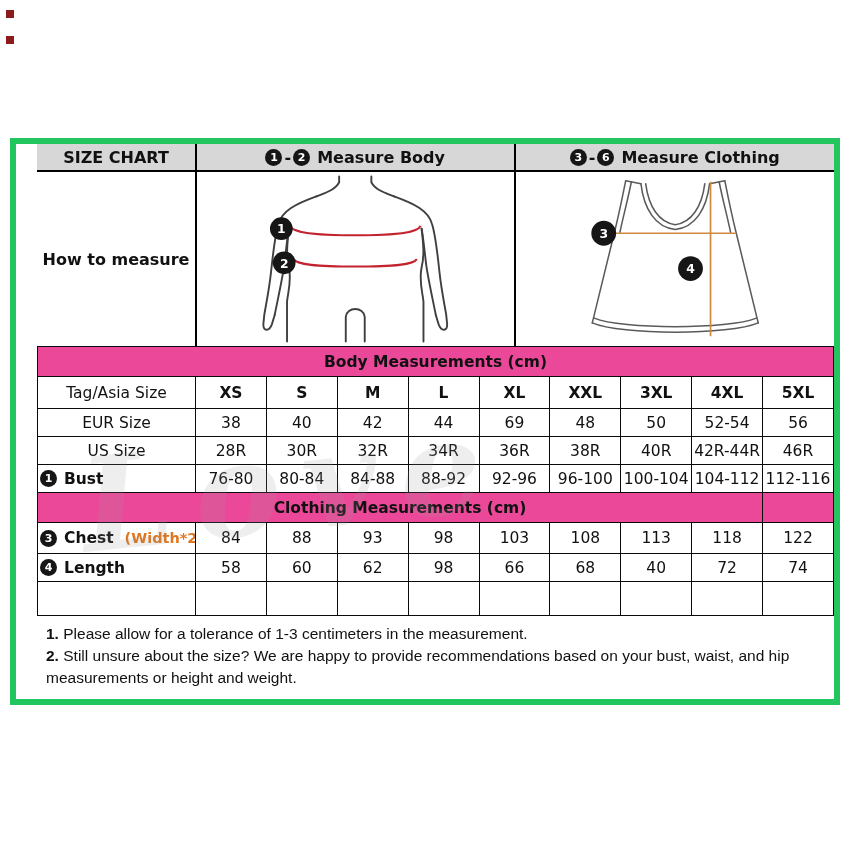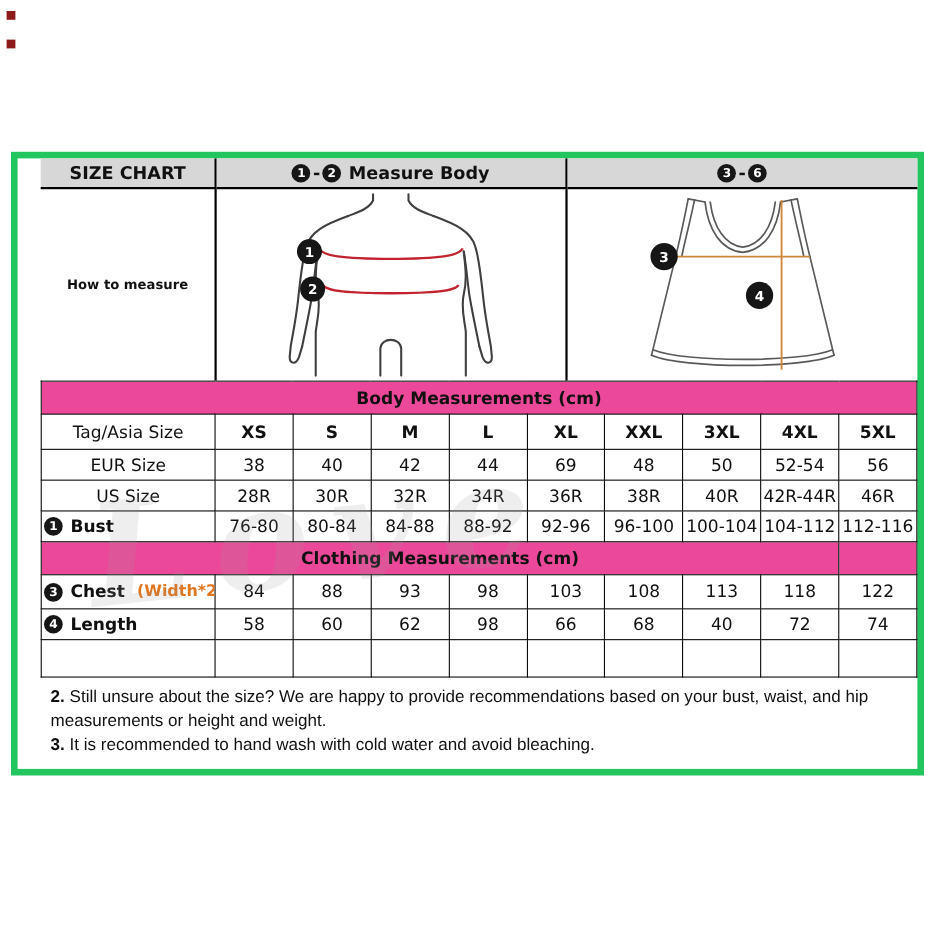--- a/index.html
+++ b/index.html
@@ -9,21 +9,21 @@
   #mark2{top:36px;}
 
   .chart{position:absolute;left:10px;top:138px;width:830px;border:6px solid #22c55e;box-sizing:border-box;background:#fff;padding-left:21px;}
 
   
   .top-grid{display:grid;grid-template-columns:160px 1fr 1fr;}
   .hdr-cell{background:#d7d7d7;border-bottom:2px solid #000;height:26px;display:flex;align-items:center;justify-content:center;font-weight:bold;font-size:16px;}
   .hdr-cell.bordered{border-right:2px solid #000;}
   .diagram-cell{height:174px;border-right:2px solid #000;position:relative;overflow:hidden;display:flex;align-items:center;justify-content:center;}
   .diagram-cell.last{border-right:none;}
-  .how-cell{height:174px;border-right:2px solid #000;display:flex;align-items:center;justify-content:center;font-weight:bold;font-size:12px;}
+  .how-cell{height:174px;border-right:2px solid #000;display:flex;align-items:center;justify-content:center;font-weight:bold;font-size:16px;}
   .hdr-sep{font-weight:bold;margin:0 2px;}
   .hdr-label{margin-left:7px;}
 
   .badge{display:inline-flex;align-items:center;justify-content:center;width:17px;height:17px;border-radius:50%;background:#161616;color:#fff;font-size:11px;font-weight:bold;line-height:1;flex:0 0 auto;}
 
   
   table.meas{width:100%;border-collapse:collapse;table-layout:fixed;}
   table.meas td{border:1.5px solid #0a0a0a;text-align:center;font-size:15.5px;padding:0 2px;overflow:hidden;white-space:nowrap;}
   td.section-title{background:#ec4899;font-weight:bold;font-size:16px;height:29px;white-space:pre;}
   td.row-label{font-weight:normal;font-size:16px;}
@@ -58,20 +58,21 @@
     <div class="hdr-cell bordered">
       <span class="badge">1</span>
       <span class="hdr-sep">-</span>
       <span class="badge">2</span>
       <span class="hdr-label">Measure Body</span>
     </div>
     <div class="hdr-cell">
       <span class="badge">3</span>
       <span class="hdr-sep">-</span>
       <span class="badge">6</span>
+      <span class="hdr-label">Measure Clothing</span>
     </div>
 
     <div class="how-cell">How to measure</div>
 
     <div class="diagram-cell">
       <svg width="100%" height="174" viewBox="0 0 334 174" preserveAspectRatio="xMidYMid meet">
         <g stroke="#3f3f3f" stroke-width="2" fill="none" stroke-linecap="round">
           <path d="M150 0 L150 6 C146 14 136 17 126 21"></path>
           <path d="M184 0 L184 6 C188 14 198 17 208 21"></path>
           <path d="M126 21 C104 29 90 36 86 50 C82 62 80 84 78 102 C76 120 73 134 71 146 L70 156 C70 163 76 164 79 156 L82 146"></path>
@@ -247,17 +248,17 @@
         <td></td>
         <td></td>
         <td></td>
         <td></td>
         <td></td>
       </tr>
     </tbody>
   </table>
 
   <div class="notes">
+    <p class="note-line"><span class="note-num">1.</span><span> Please allow for a tolerance of 1-3 centimeters in the measurement.</span></p>
     <p class="note-line"><span class="note-num">2.</span><span> Still unsure about the size? We are happy to provide recommendations based on your bust, waist, and hip measurements or height and weight.</span></p>
-    <p class="note-line"><span class="note-num">3.</span><span> It is recommended to hand wash with cold water and avoid bleaching.</span></p>
   </div>
 
 </div>
 
 </body></html>

